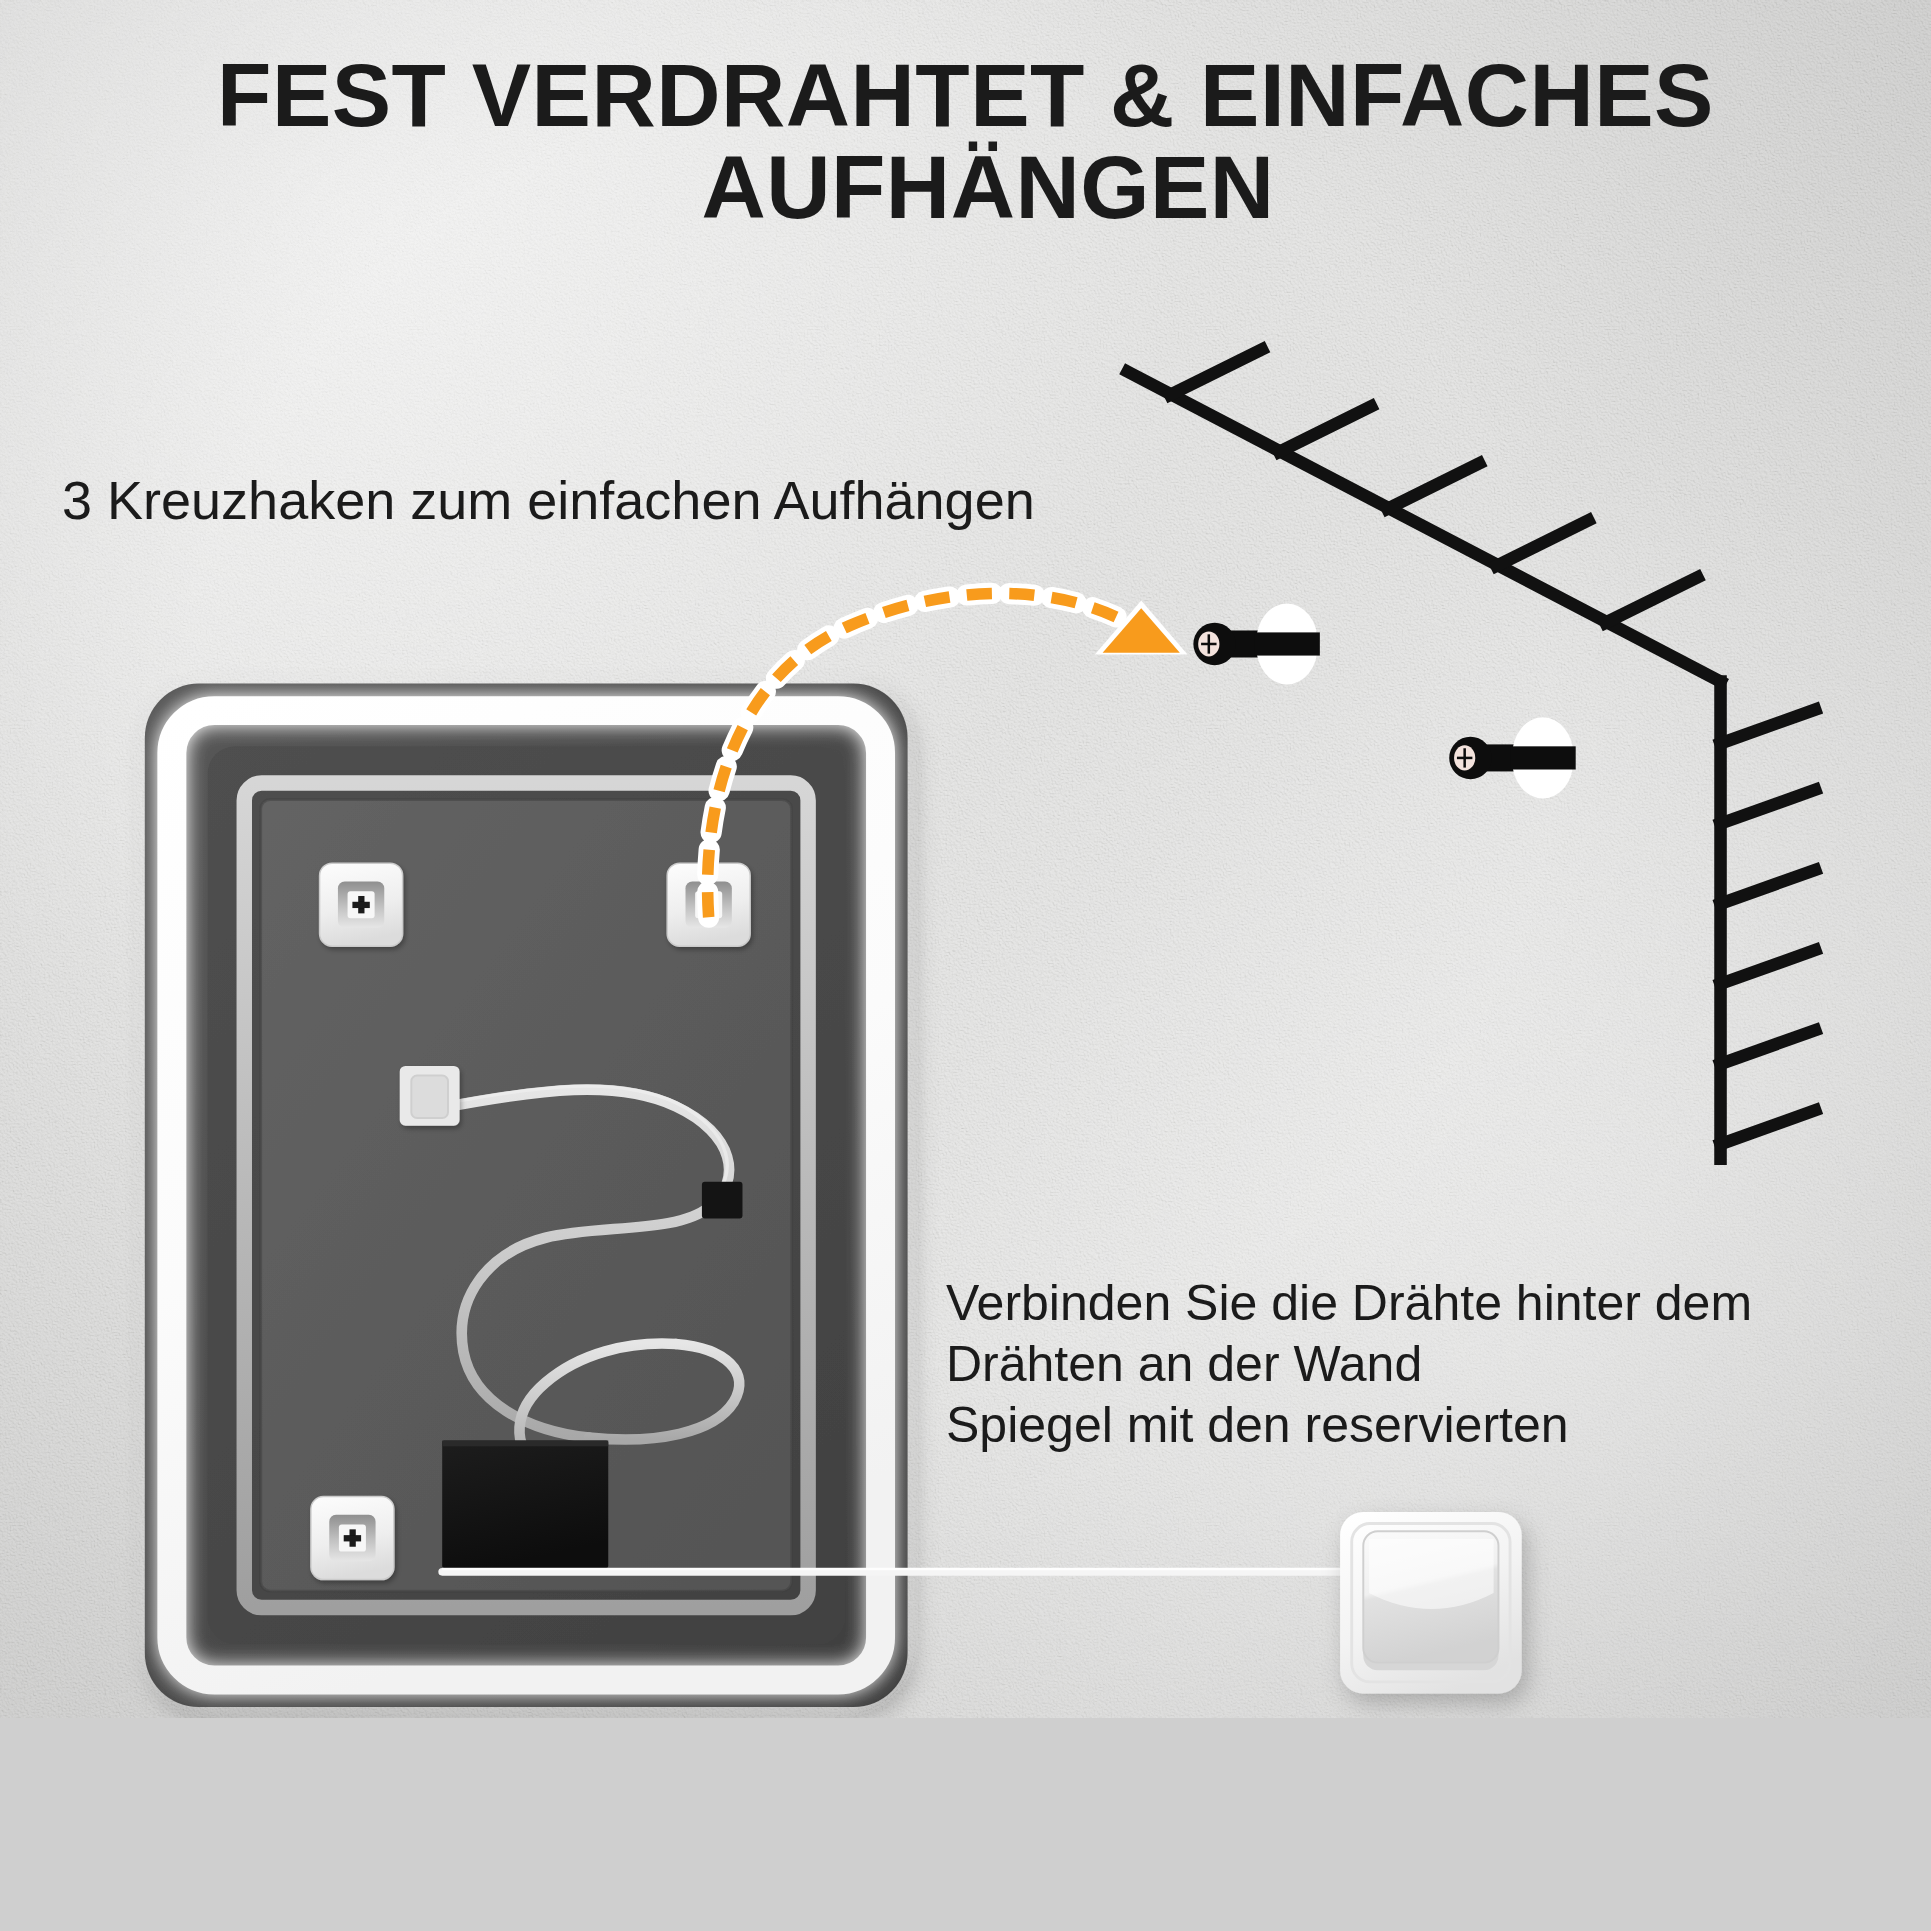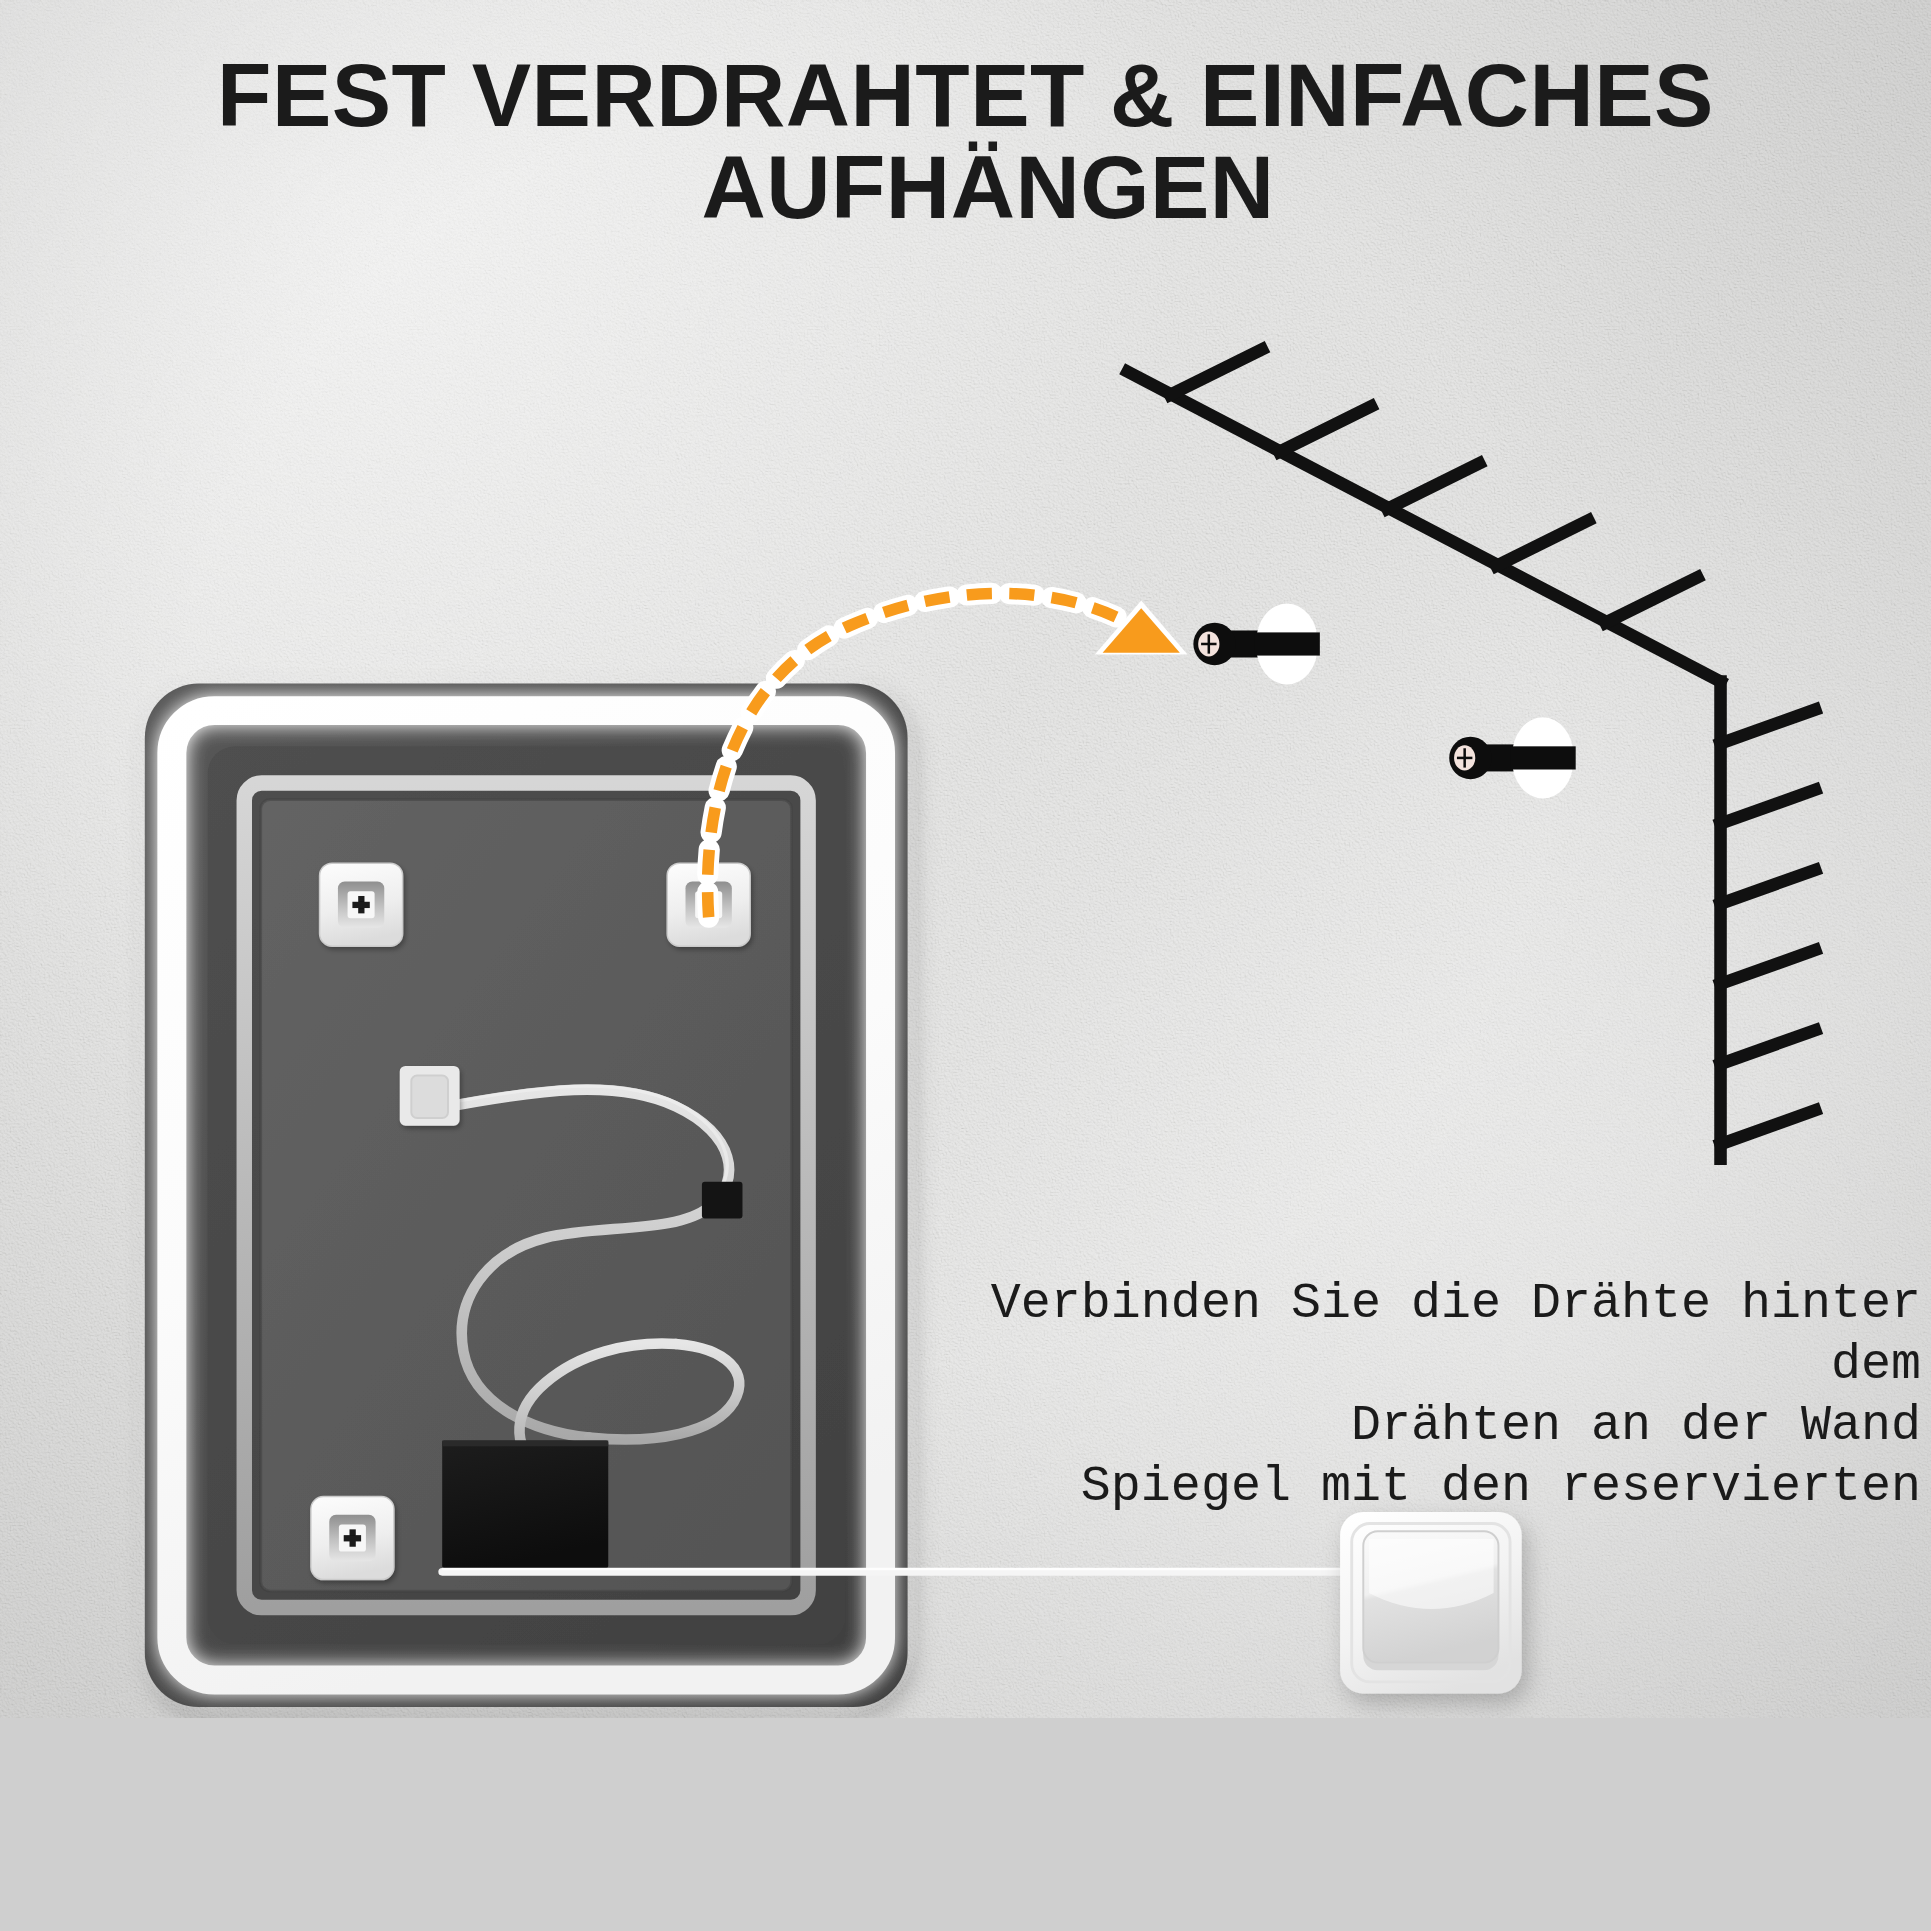--- a/index.html
+++ b/index.html
@@ -44,22 +44,22 @@
   .title .l2{display:block;padding-left:45px;}
 
   .subtitle{
     position:absolute;left:62px;top:469px;
     font-family:"Liberation Sans Narrow","Liberation Sans",sans-serif;
     font-size:54px;color:#1b1b1b;white-space:nowrap;
   }
 
   .para{
     position:absolute;left:946px;top:1273px;width:975px;
-    text-align:right;
-    font-family:Liberation Mono, monospace;
+    text-align:left;
+    font-family:Liberation Sans, sans-serif;
     font-size:50px;line-height:1.22;color:#1b1b1b;
   }
 
   
   #art{position:absolute;inset:0;}
 </style>
 </head>
 <body>
 
 <div id="stage">
@@ -323,20 +323,21 @@
       <path d="M 1418 1650 C 1460 1672, 1505 1672, 1547 1650 L 1547 1594 L 1418 1594 Z" fill="#ffffff" opacity=".55"></path>
     </g>
 
   </svg>
 
   <div class="title">
     <span class="l1">FEST VERDRAHTET &amp; EINFACHES</span>
     <span class="l2">AUFHÄNGEN</span>
   </div>
 
+  <div class="subtitle">3 Kreuzhaken zum einfachen Aufhängen</div>
 
   <div class="para">
     <div>Verbinden Sie die Drähte hinter dem</div>
     <div>Drähten an der Wand</div>
     <div>Spiegel mit den reservierten</div>
   </div>
 
 </div>
 
 

